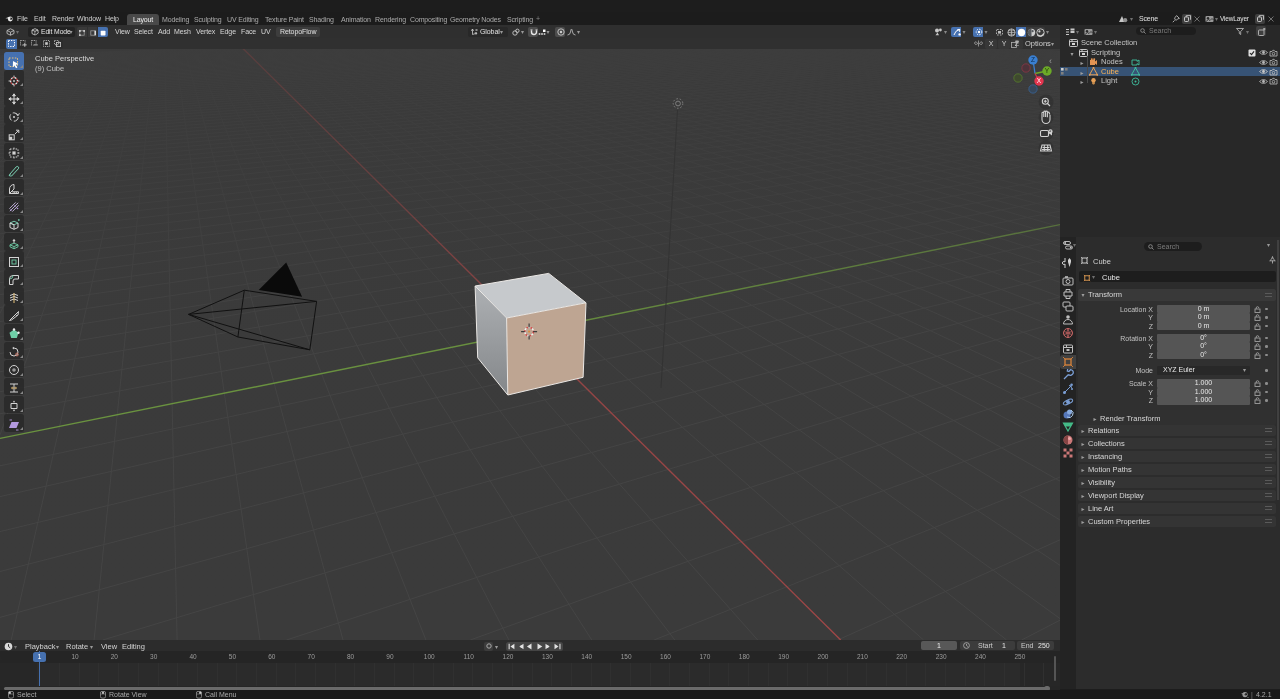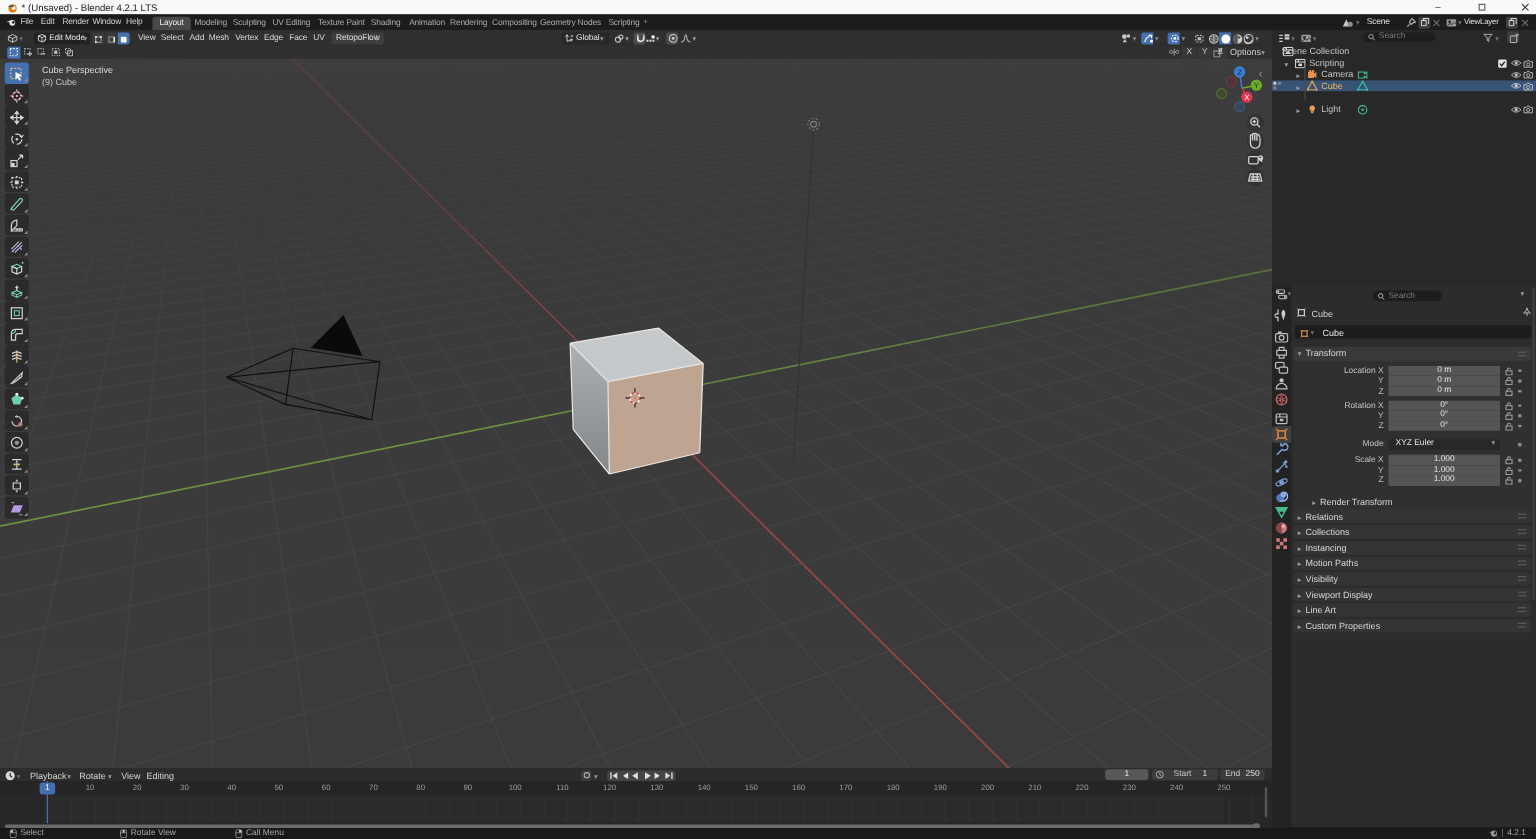--- a/index.html
+++ b/index.html
@@ -33,35 +33,20 @@
 .plabel { position:absolute; left:0; width:93px; text-align:right; font-size:7px; color:#c3c3c3; line-height:9.2px; }
 .ppanel { position:absolute; left:18px; width:198px; height:11.5px; background:rgba(53,53,53,0.99); border-radius:2.5px; color:#d8d8d8; font-size:7.5px; line-height:11.5px; }
 .ppanel .grip { position:absolute; right:4px; top:3.5px; width:7px; height:4px; border-top:1px solid #5a5a5a; border-bottom:1px solid #5a5a5a; }
 .caret { display:inline-block; color:#9f9f9f; font-size:6px; width:10px; text-align:center; }
 
 #status { left:0; top:690px; width:1280px; height:9px; background:rgba(25,25,25,0.99); color:#a8a8a8; font-size:7px; }
 </style>
 </head>
 <body>
 <div class="app">
-  <div id="titlebar" class="abs">
-    <svg class="abs" style="left:6px;top:1.5px" width="9" height="9" viewBox="0 0 9 9">
-        <circle cx="4.5" cy="5" r="3.4" fill="#ea7600"></circle>
-        <circle cx="5.3" cy="4.6" r="1.7" fill="#fff"></circle>
-        <path d="M0.2 3.6 L4 2.2 L6 4 Z" fill="#265787"></path>
-      </svg>
-    <span class="tt">* (Unsaved) - Blender 4.2.1 LTS</span>
-    <span class="winbtn" style="left:1196px;top:1px">–</span>
-    <svg class="abs" style="left:1232px;top:3px" width="6" height="6">
-        <rect x="0.5" y="0.5" width="5" height="5" fill="none" stroke="#333" stroke-width="0.9"></rect>
-      </svg>
-    <svg class="abs" style="left:1268px;top:3px" width="6" height="6">
-        <path d="M0 0 L6 6 M6 0 L0 6" stroke="#333" stroke-width="0.9"></path>
-      </svg>
-  </div>
   <div id="topbar" class="abs">
     <svg class="abs" style="left:5px;top:2.5px" width="9" height="8" viewBox="0 0 12 9">
         <circle cx="7" cy="4.5" r="3.2" fill="#eaeaea"></circle>
         <circle cx="8" cy="4" r="1.5" fill="#1c1c1c"></circle>
         <path d="M0.5 3.6 L5.5 1.8 L8 4 Z" fill="#eaeaea"></path>
       </svg>
     <span class="m" style="left:17px">File</span>
     <span class="m" style="left:34px">Edit</span>
     <span class="m" style="left:52px">Render</span>
     <span class="m" style="left:77px">Window</span>
@@ -513,21 +498,21 @@
         <rect x="0.5" y="2" width="5.5" height="5.5" rx="0.8" fill="none" stroke="#c9c9c9" stroke-width="0.8"></rect>
         <path d="M5 1 h2.5 M6.2 0 v2.5" stroke="#c9c9c9" stroke-width="0.8"></path>
       </svg>
 
     <div class="orow" style="top:13px">
       <svg class="abs" style="left:9px;top:1px" width="9" height="8" viewBox="0 0 9 8">
           <rect x="0.5" y="0.5" width="8" height="7" rx="1" fill="none" stroke="#d9d9d9" stroke-width="0.9"></rect>
           <path d="M0.5 2.6 H8.5 M3 2.6 V1" stroke="#d9d9d9" stroke-width="0.9"></path>
           <rect x="3" y="4" width="3" height="2" fill="#d9d9d9"></rect>
         </svg>
-      <span class="abs" style="left:8px">Scene Collection</span>
+      <span class="abs" style="left:21px">Scene Collection</span>
     </div>
     <div class="orow" style="top:22.5px">
       <span class="caret abs" style="left:7px;top:2px">▾</span>
       <svg class="abs" style="left:19px;top:1px" width="9" height="8" viewBox="0 0 9 8">
           <rect x="0.5" y="0.5" width="8" height="7" rx="1" fill="none" stroke="#d9d9d9" stroke-width="0.9"></rect>
           <path d="M0.5 2.6 H8.5 M3 2.6 V1" stroke="#d9d9d9" stroke-width="0.9"></path>
           <rect x="3" y="4" width="3" height="2" fill="#d9d9d9"></rect>
         </svg>
       <span class="abs" style="left:31px">Scripting</span>
       <svg class="abs" style="left:188px;top:1px" width="8" height="8">
@@ -543,21 +528,21 @@
           <circle cx="4.5" cy="4.7" r="1.3" fill="none" stroke="#b9b9b9" stroke-width="0.8"></circle>
         </svg>
     </div>
     <div class="orow" style="top:32px">
       <span class="caret abs" style="left:17px;top:2px">▸</span>
       <svg class="abs" style="left:29px;top:1px" width="9" height="8" viewBox="0 0 9 8">
           <path d="M1 2 h5 v1.4 l2-1.4 v5 l-2-1.4 V7 H1Z" fill="#e49553"></path>
           <circle cx="2.8" cy="1.3" r="1" fill="#e49553"></circle>
           <circle cx="5.2" cy="1.3" r="1" fill="#e49553"></circle>
         </svg>
-      <span class="abs" style="left:41px">Camera</span>
+      <span class="abs" style="left:41px">Nodes</span>
       <svg class="abs" style="left:71px;top:1px" width="9" height="8" viewBox="0 0 9 8">
           <path d="M1 2 h5 v1.4 l2-1.4 v5 l-2-1.4 V7 H1Z" fill="none" stroke="#3fbf9f" stroke-width="0.9"></path>
         </svg>
       <svg class="abs" style="left:199px;top:1.5px" width="9" height="7" viewBox="0 0 9 7">
           <path d="M0.5 3.5 Q4.5 -0.5 8.5 3.5 Q4.5 7.5 0.5 3.5Z" fill="none" stroke="#b9b9b9" stroke-width="0.8"></path>
           <circle cx="4.5" cy="3.5" r="1.4" fill="#b9b9b9"></circle>
         </svg>
       <svg class="abs" style="left:209px;top:1px" width="9" height="8" viewBox="0 0 9 8">
           <path d="M1 2.5 h2 l0.8-1.2 h1.4 L6 2.5 h2 V7 H1Z" fill="none" stroke="#b9b9b9" stroke-width="0.8"></path>
           <circle cx="4.5" cy="4.7" r="1.3" fill="none" stroke="#b9b9b9" stroke-width="0.8"></circle>
@@ -585,21 +570,21 @@
         </svg>
       <svg class="abs" style="left:199px;top:1.5px" width="9" height="7" viewBox="0 0 9 7">
           <path d="M0.5 3.5 Q4.5 -0.5 8.5 3.5 Q4.5 7.5 0.5 3.5Z" fill="none" stroke="#c9c9c9" stroke-width="0.8"></path>
           <circle cx="4.5" cy="3.5" r="1.4" fill="#c9c9c9"></circle>
         </svg>
       <svg class="abs" style="left:209px;top:1px" width="9" height="8" viewBox="0 0 9 8">
           <path d="M1 2.5 h2 l0.8-1.2 h1.4 L6 2.5 h2 V7 H1Z" fill="none" stroke="#c9c9c9" stroke-width="0.8"></path>
           <circle cx="4.5" cy="4.7" r="1.3" fill="none" stroke="#c9c9c9" stroke-width="0.8"></circle>
         </svg>
     </div>
-    <div class="orow" style="top:61px">
+    <div class="orow" style="top:51px">
       <span class="caret abs" style="left:17px;top:2px">▸</span>
       <svg class="abs" style="left:29px;top:0.5px" width="9" height="9" viewBox="0 0 9 9">
           <circle cx="4.5" cy="3.2" r="2.2" fill="#e8a156"></circle>
           <path d="M3.5 5.4 h2 v1.2 h-2z M3.8 7 h1.4" stroke="#e8a156" stroke-width="0.8" fill="none"></path>
         </svg>
       <span class="abs" style="left:41px">Light</span>
       <svg class="abs" style="left:71px;top:0.5px" width="9" height="9" viewBox="0 0 9 9">
           <circle cx="4.5" cy="4.5" r="3.5" fill="none" stroke="#3fbf9f" stroke-width="0.9"></circle>
           <circle cx="4.5" cy="4.5" r="1" fill="#3fbf9f"></circle>
         </svg>

